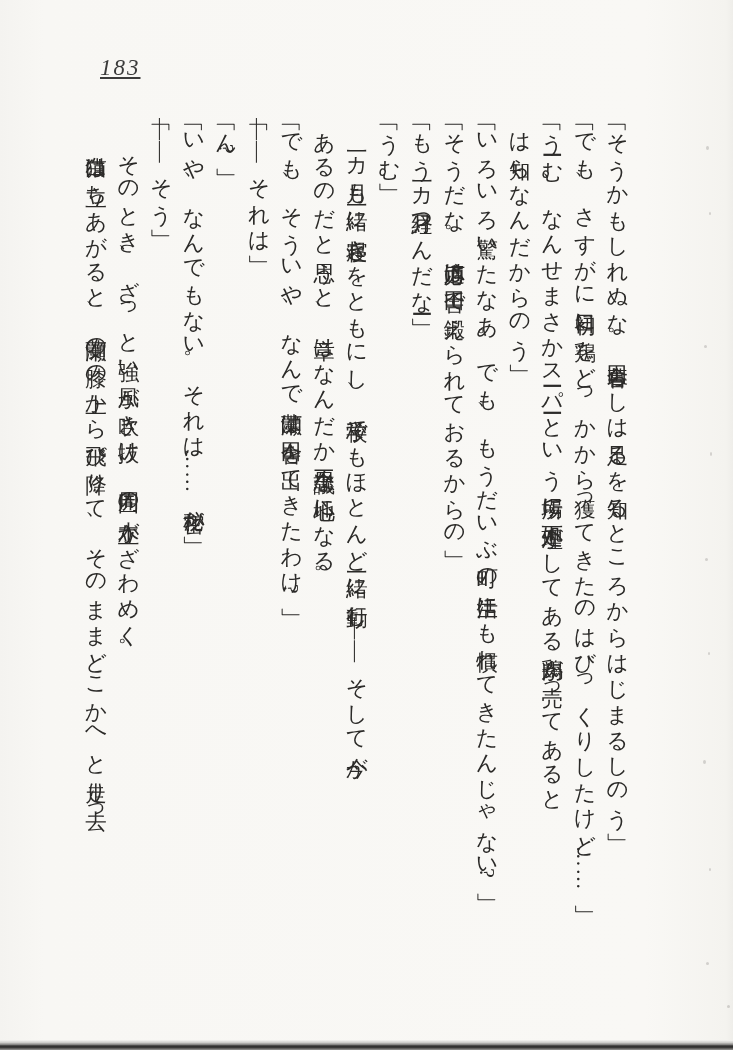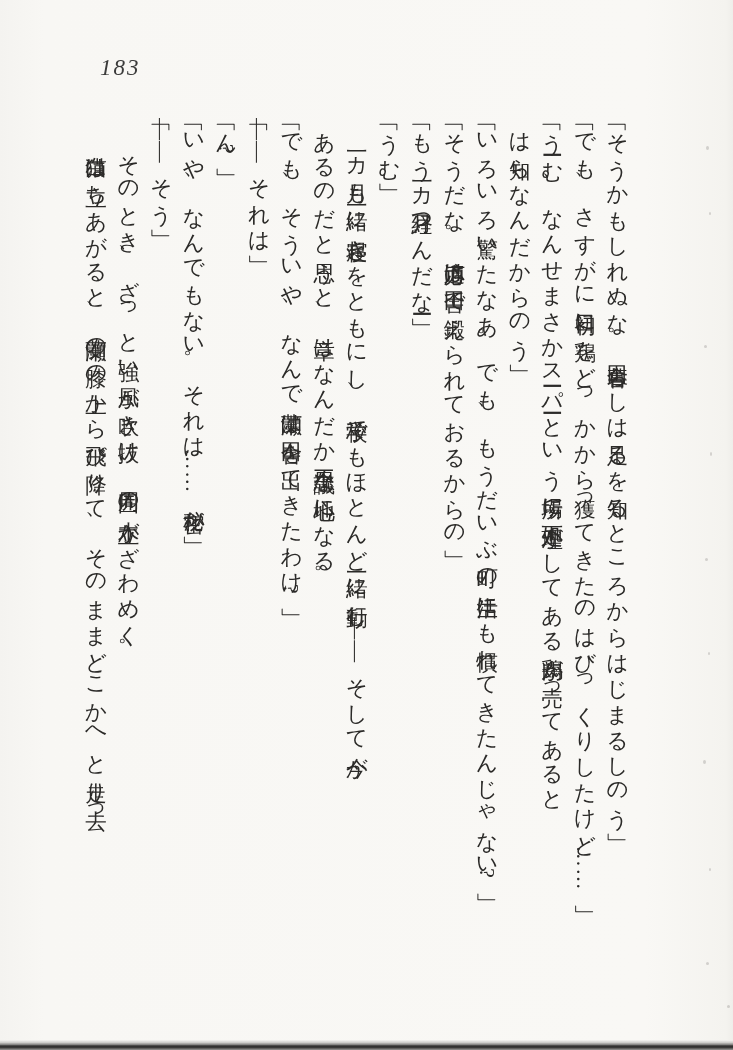--- a/index.html
+++ b/index.html
@@ -11,20 +11,21 @@
     overflow:hidden;
     font-family:"Liberation Serif","DejaVu Serif",serif;
   }
   .page-number{
     position:absolute;
     top:55px;left:100px;
     font-style:italic;
     font-size:23px;
     color:#3b3b3b;
     letter-spacing:2px;
+    text-decoration:underline;
   }
   .text-block{
     position:absolute;
     top:117px;right:100px;
     height:838px;
     writing-mode:vertical-rl;
     text-orientation:mixed;
     font-size:21.5px;
     line-height:32.6px;
     letter-spacing:1.3px;

